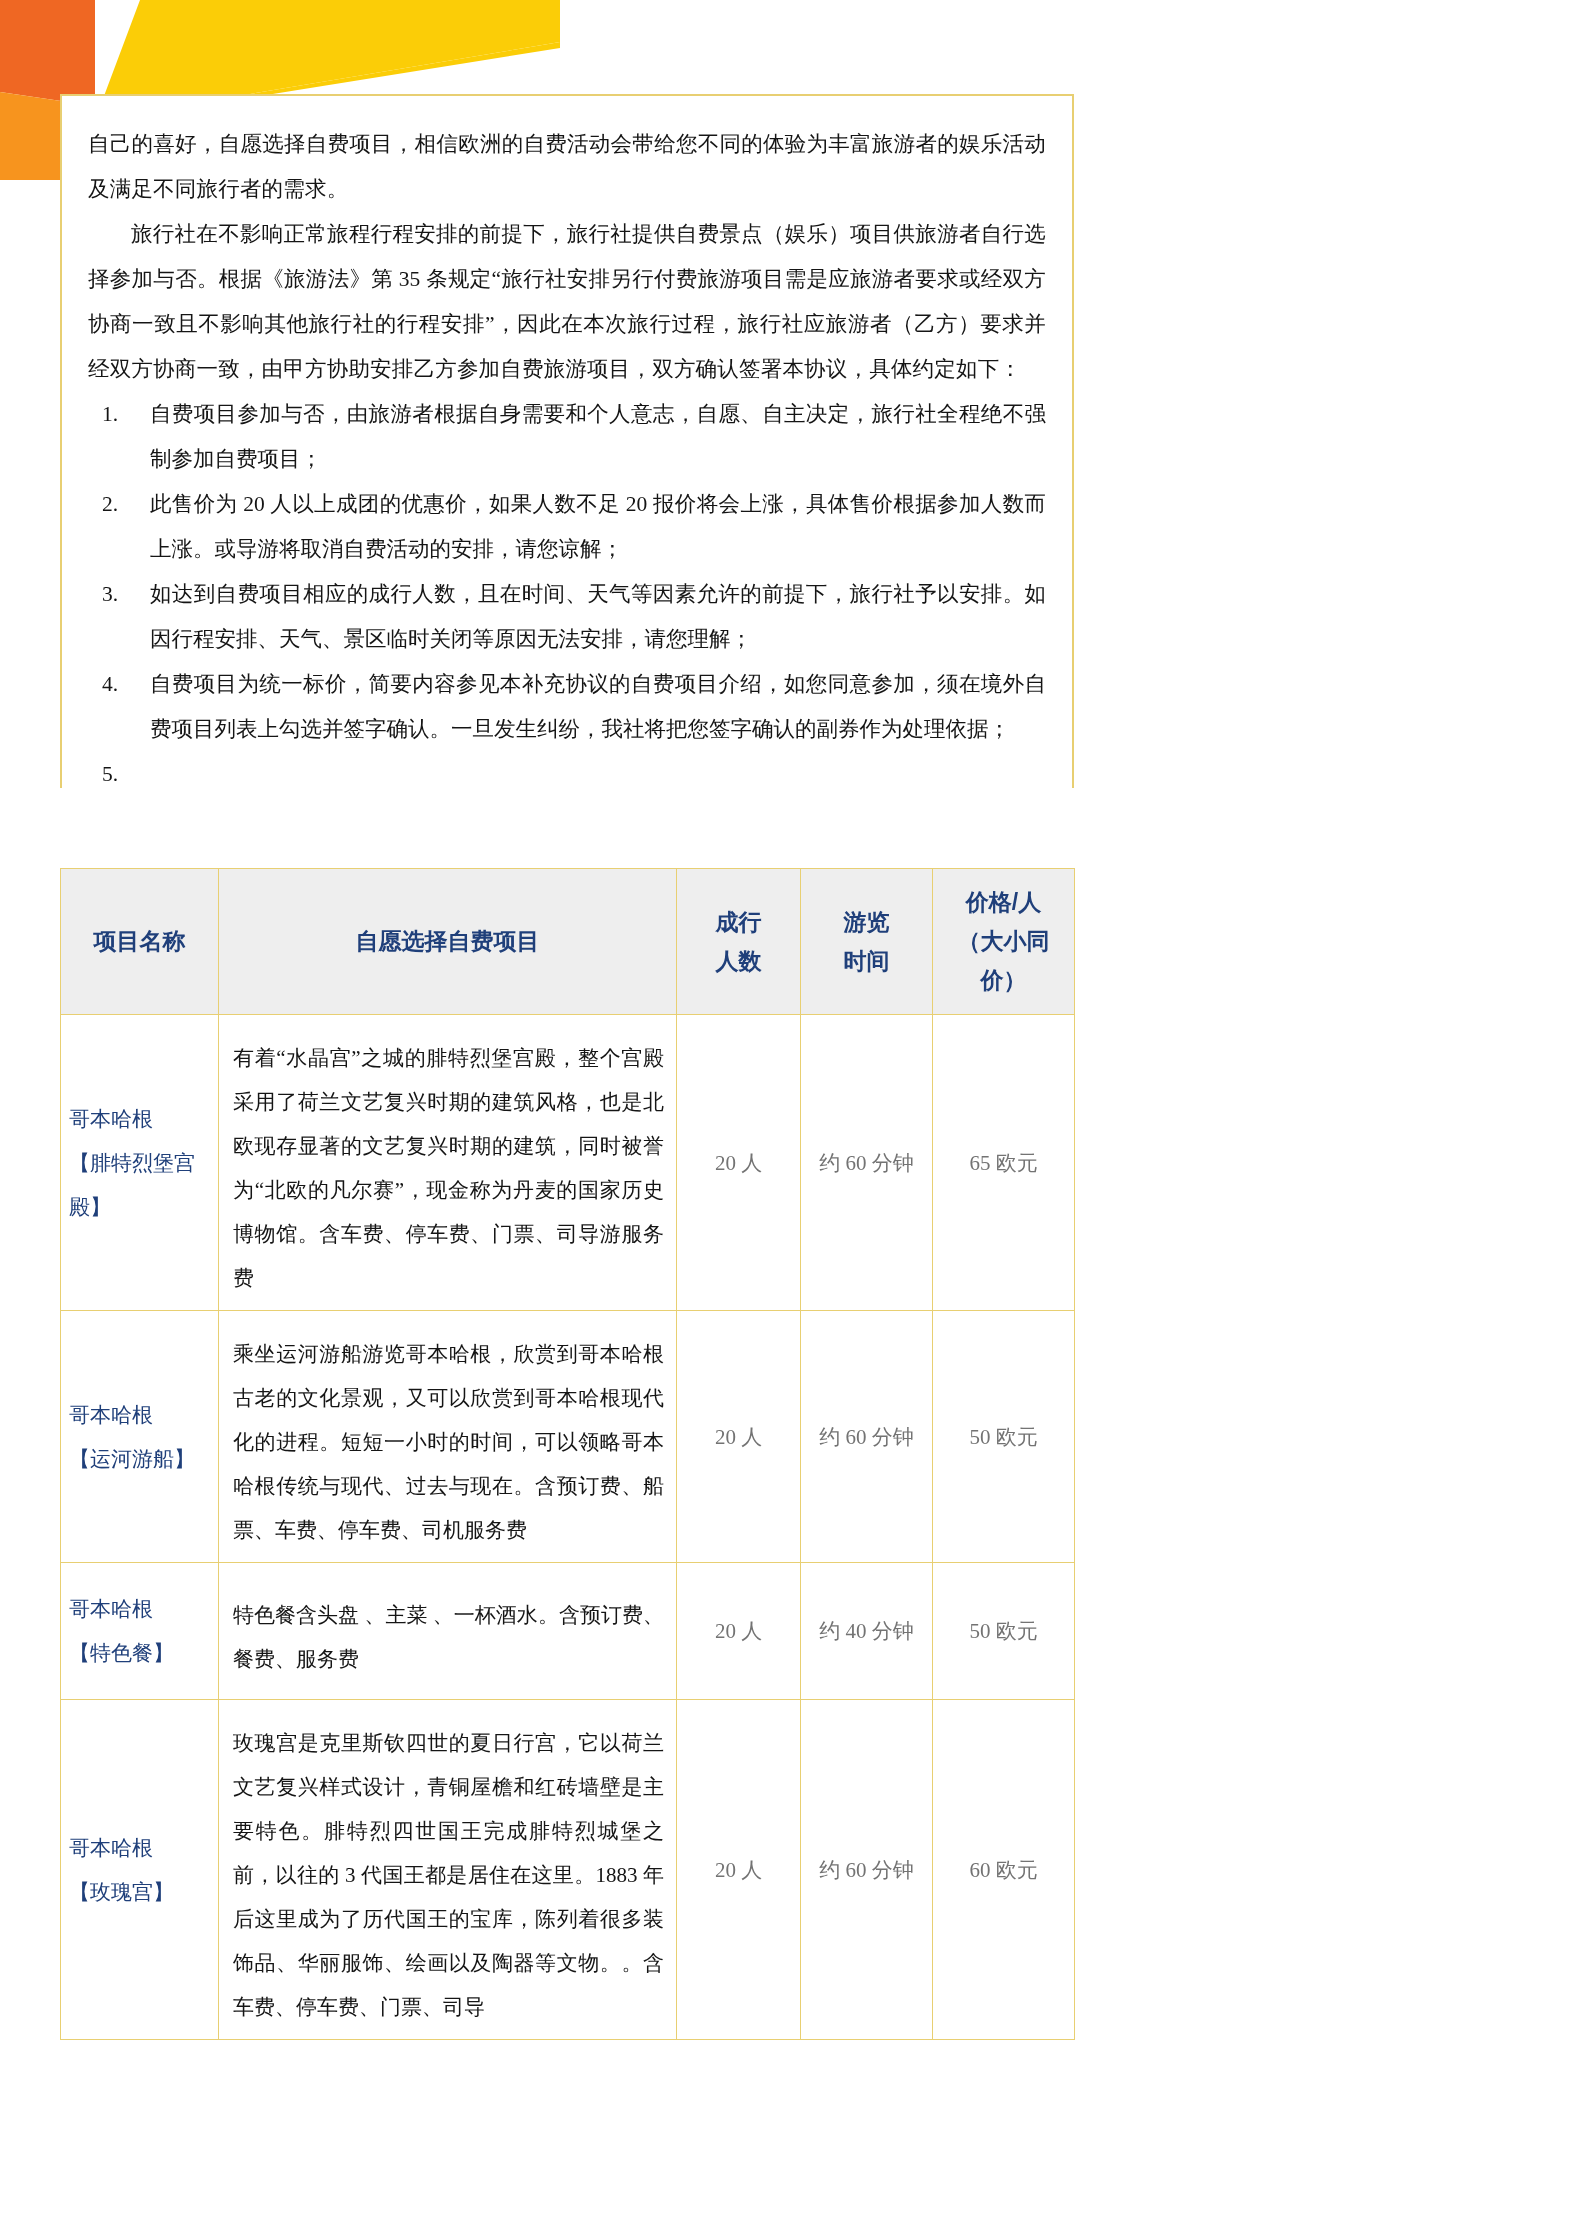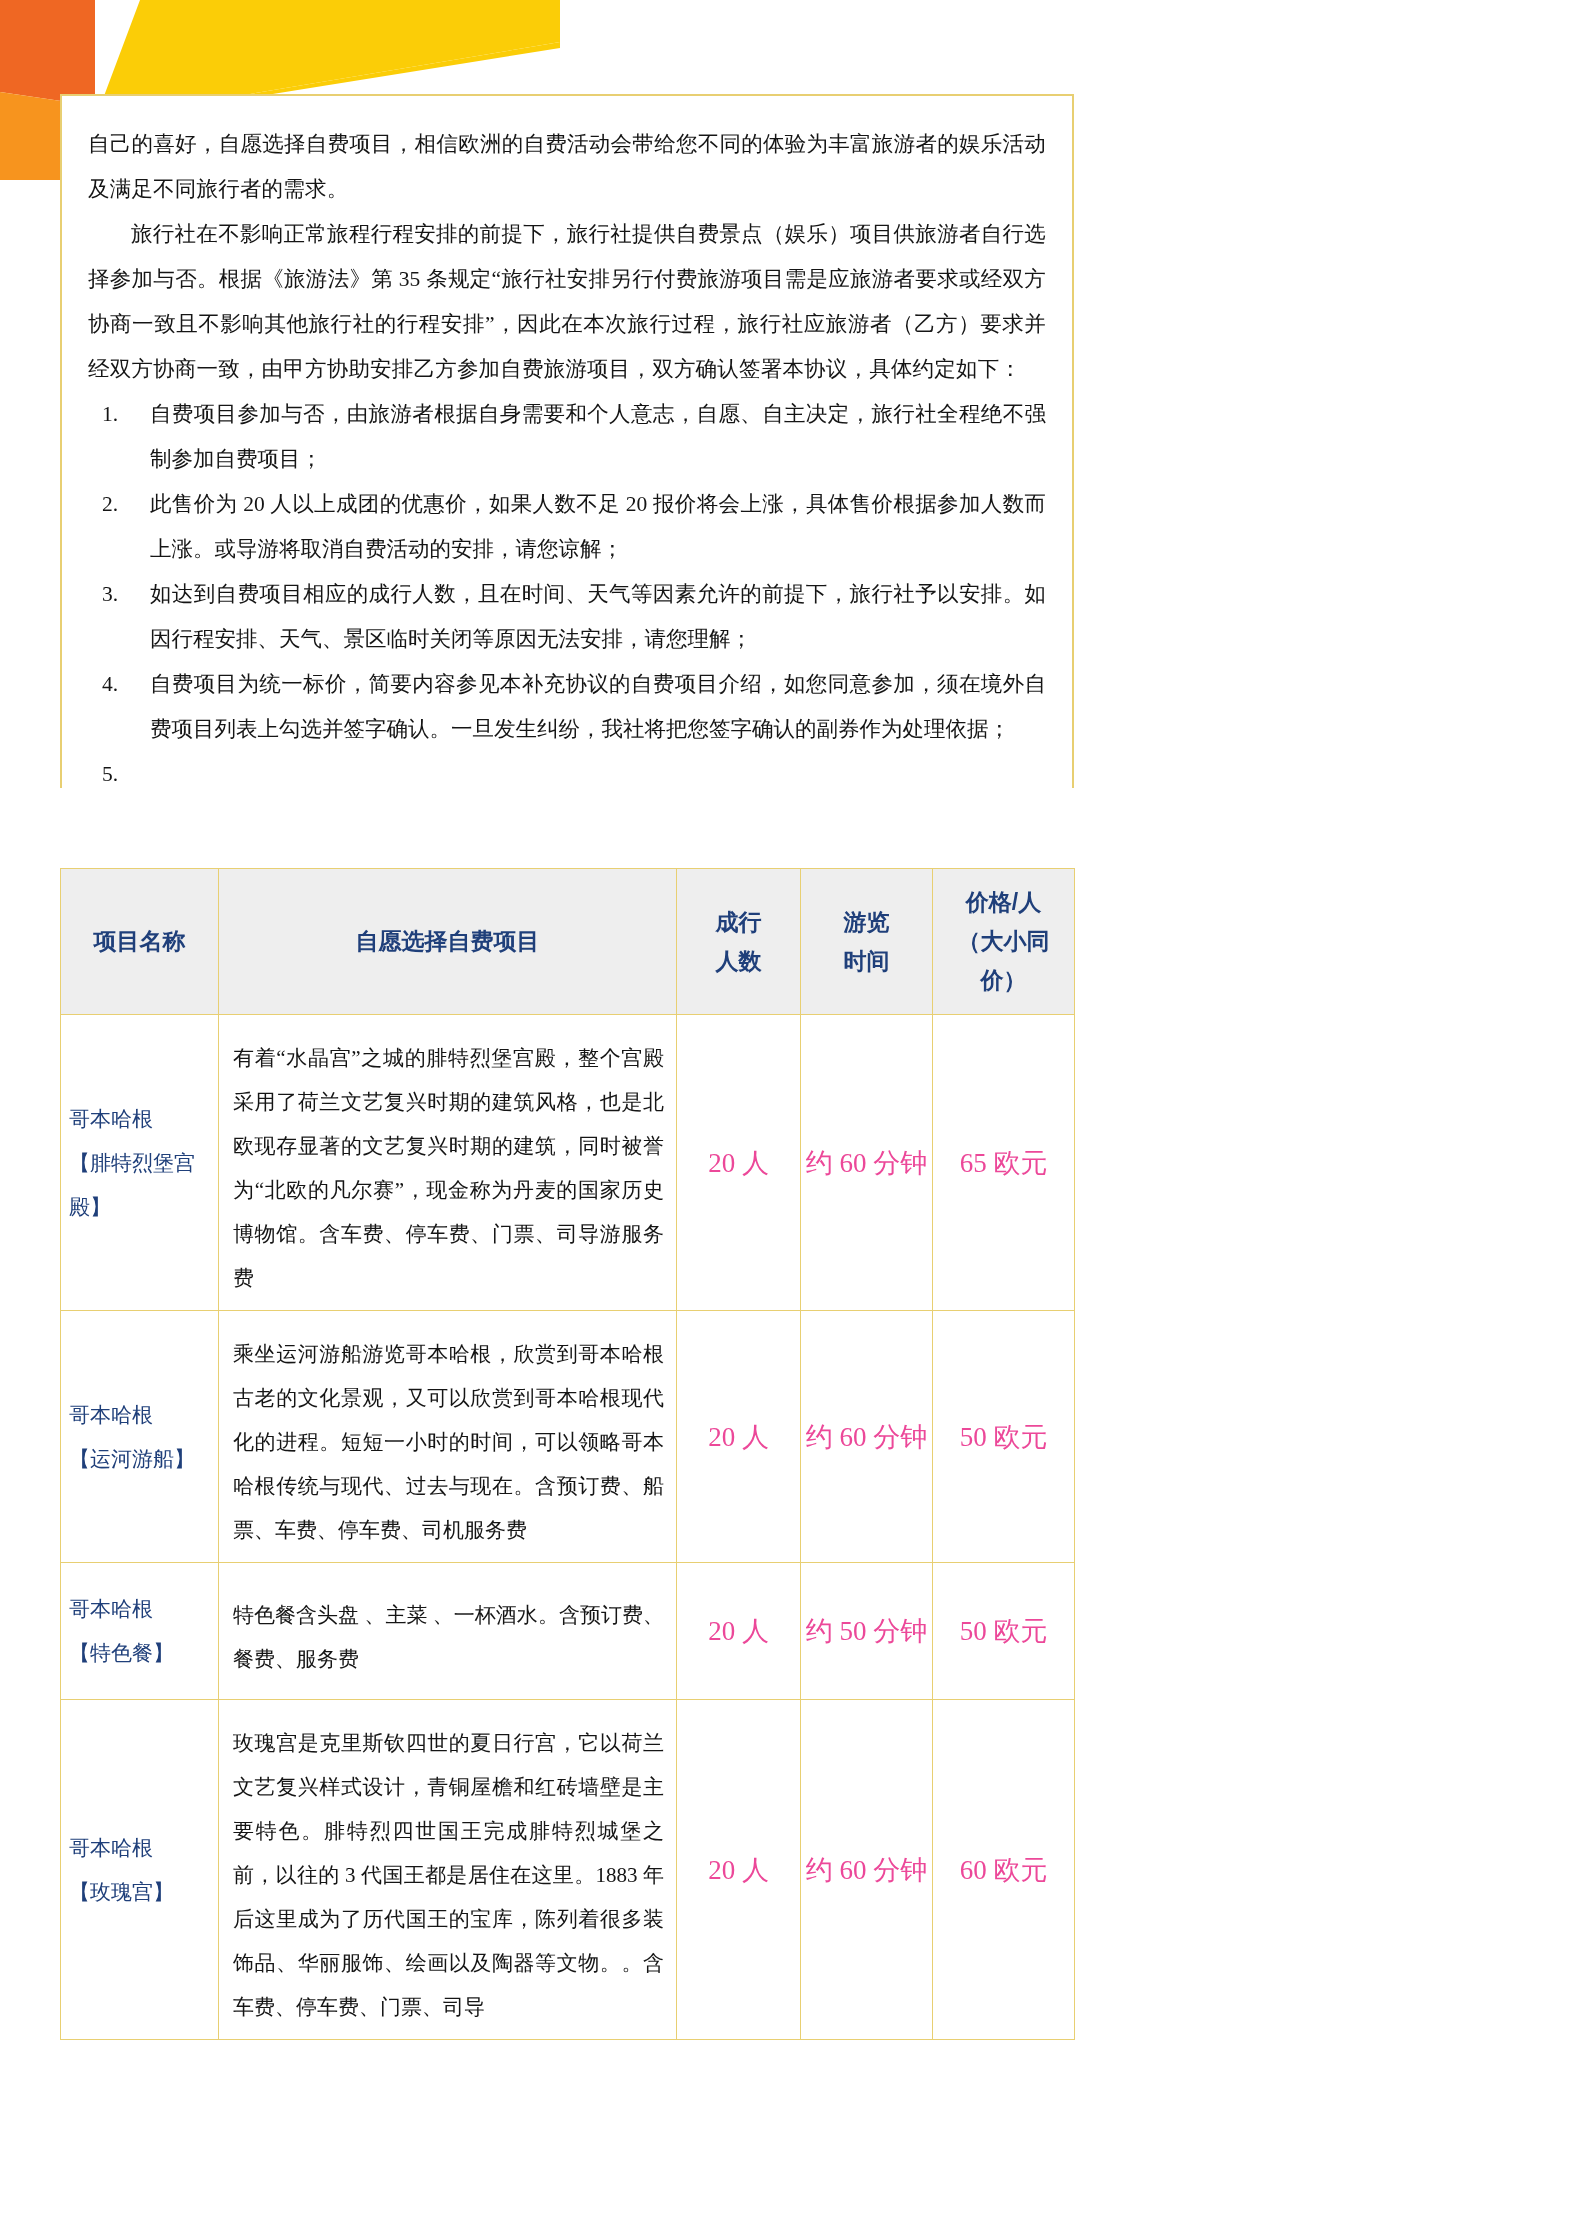--- a/index.html
+++ b/index.html
@@ -119,22 +119,22 @@
     color: #151515;
     font-size: 21px;
     line-height: 44px;
     padding: 21px 12px 10px 14px;
     text-align: justify;
     text-justify: inter-ideograph;
   }
   td.cell-pax,
   td.cell-time,
   td.cell-price {
-    color: #ec4899;
-    font-size: 27px;
+    color: #737373;
+    font-size: 21px;
     text-align: center;
     padding: 6px 4px;
   }
 
   
   #table-clip {
     position: absolute;
     left: 0;
     top: 1030px;
     width: 1580px;
@@ -237,21 +237,21 @@
         <td class="cell-time">约 60 分钟</td>
         <td class="cell-price">50 欧元</td>
       </tr>
       <tr>
         <td class="cell-name">
           <div>哥本哈根</div>
           <div>【特色餐】</div>
         </td>
         <td class="cell-desc">特色餐含头盘 、主菜 、一杯酒水。含预订费、餐费、服务费</td>
         <td class="cell-pax">20 人</td>
-        <td class="cell-time">约 50 分钟</td>
+        <td class="cell-time">约 40 分钟</td>
         <td class="cell-price">50 欧元</td>
       </tr>
       <tr>
         <td class="cell-name">
           <div>哥本哈根</div>
           <div>【玫瑰宫】</div>
         </td>
         <td class="cell-desc">玫瑰宫是克里斯钦四世的夏日行宫，它以荷兰文艺复兴样式设计，青铜屋檐和红砖墙壁是主要特色。腓特烈四世国王完成腓特烈城堡之前，以往的 3 代国王都是居住在这里。1883 年后这里成为了历代国王的宝库，陈列着很多装饰品、华丽服饰、绘画以及陶器等文物。。含车费、停车费、门票、司导</td>
         <td class="cell-pax">20 人</td>
         <td class="cell-time">约 60 分钟</td>

